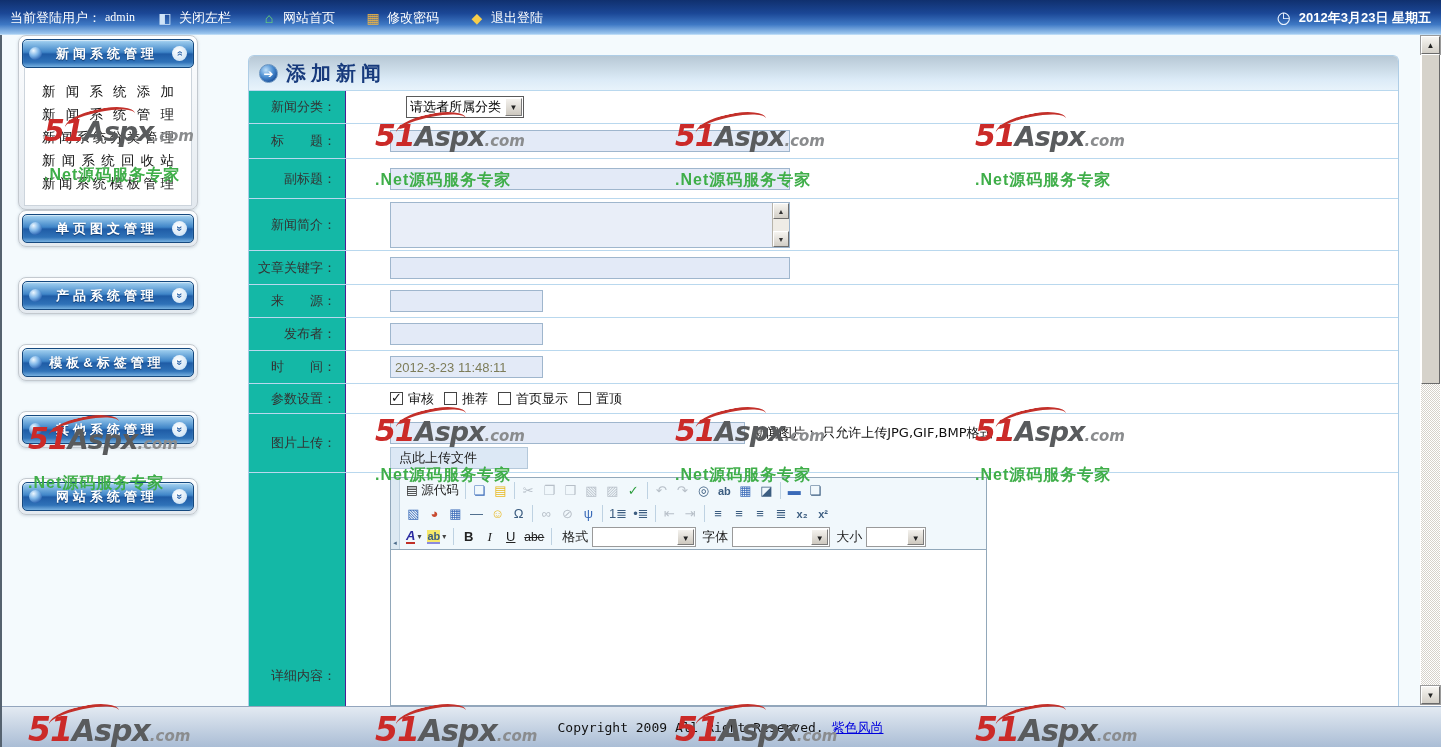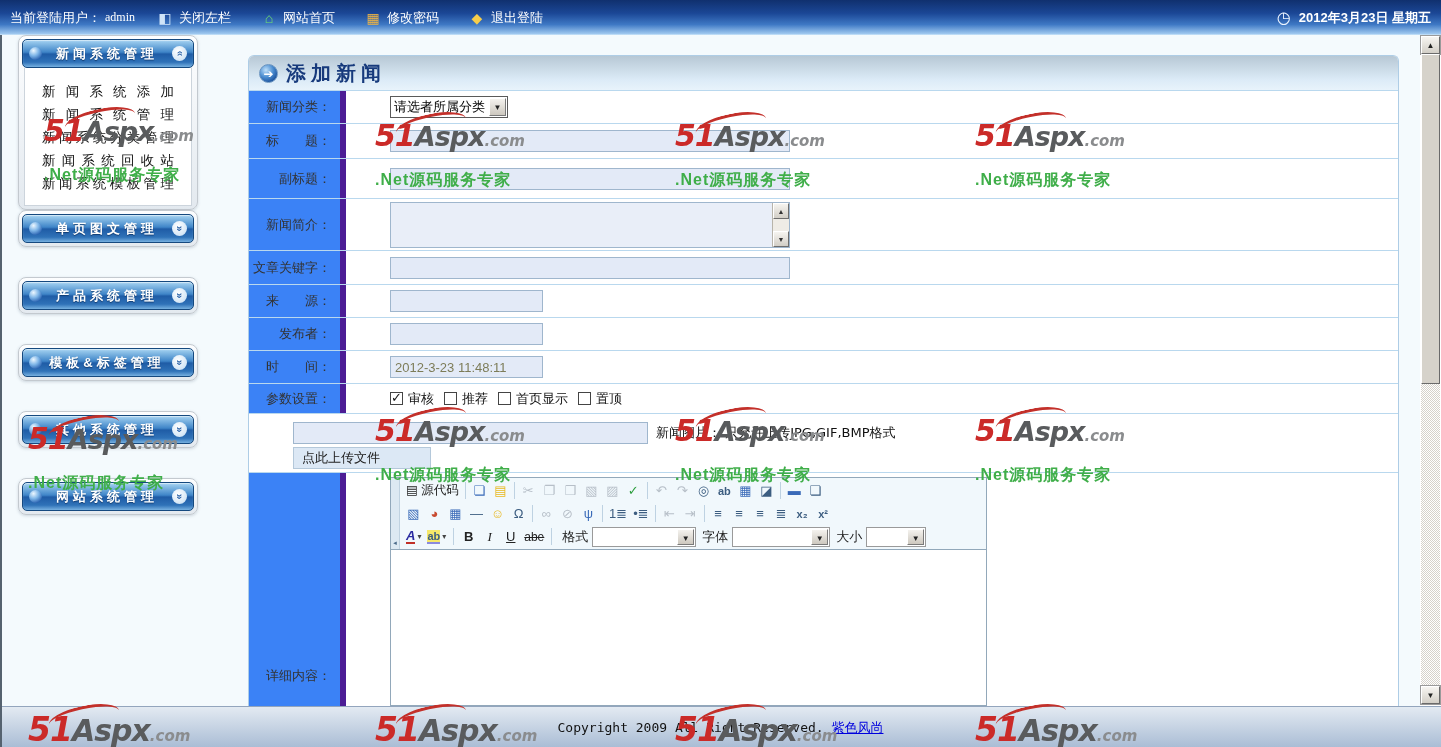--- a/index.html
+++ b/index.html
@@ -83,42 +83,42 @@
   .hd-ic{
     width:19px; height:19px; border-radius:50%;
     background:radial-gradient(circle at 35% 30%, #bfe0fa, #4a8cd0 45%, #1a4f9a 80%);
     color:#fff; font-size:12px; font-weight:bold; text-align:center; line-height:19px;
     border:1px solid #6a94c0;
   }
   .hd-title{ color:#173a7c; font-size:20px; font-weight:bold; letter-spacing:5px; }
 
   .frow{ display:flex; border-bottom:1px solid #b9d8ee; background:#fff; }
   .flabel{
-    width:97px; flex:0 0 97px; background:#3b82f6; border-right:6px solid #4c1d95;
+    width:97px; flex:0 0 97px; background:#14b8a6; border-right:1px solid #4c1d95;
     display:flex; align-items:center; justify-content:flex-end; padding-right:9px;
     color:#333; font-size:13px; white-space:nowrap;
   }
   .fctl{ flex:1; display:flex; align-items:center; padding-left:44px; }
   .r-cat{ height:33px; } .r-title{ height:35px; } .r-sub{ height:40px; }
   .r-intro{ height:52px; } .r-key{ height:34px; } .r-src{ height:33px; }
   .r-pub{ height:33px; } .r-time{ height:33px; } .r-par{ height:30px; } .r-upl{ height:59px; }
   .r-det{ height:234px; border-bottom:none; }
   .r-det .flabel{ align-items:flex-end; padding-bottom:22px; }
   .r-det .fctl{ align-items:flex-start; padding-top:4px; }
 
   .inp{
     height:22px; background:#e3eaf7; border:1px solid #9fb6cd; font-size:13px;
     font-family:"Liberation Sans",sans-serif; padding:0 4px; color:#7d7c58; outline:none;
   }
   .w400{ width:400px; } .w153{ width:153px; } .w355{ width:355px; }
 
   
   .csel{
     width:118px; height:22px; background:#fff; border:1px solid #5a5a5a;
-    display:flex; align-items:center; cursor:pointer;
+    display:flex; align-items:center; cursor:pointer;margin-left:16px;
   }
   .csel .val{ flex:1; font-size:13px; color:#000; padding:0 3px; white-space:nowrap; overflow:hidden; }
   .selbtn{
     width:17px; height:18px; margin-right:1px; flex:0 0 17px; font-style:normal;
     background:linear-gradient(#f4f2ee,#cdc8bf); border:1px solid; border-color:#fff #7a7a7a #7a7a7a #fff;
     font-size:8px; color:#222; text-align:center; line-height:17px;
   }
 
   
   .txta{ position:relative; width:400px; height:46px; background:#e9eef8; border:1px solid #9fb6cd; }
@@ -390,20 +390,21 @@
           <span>首页显示</span>
         </label>
         <label class="cb">
           <span class="cbbox"></span>
           <span>置顶</span>
         </label>
     </div>
   </div>
 
   <div class="frow r-upl">
+    <div class="flabel">图片上传：</div>
     <div class="fctl">
       <div class="upl-wrap">
         <div class="upl-line1">
           <input class="inp w355" type="text" style="">
           <span class="upl-note">新闻图片： 只允许上传JPG,GIF,BMP格式</span>
         </div>
         <div class="upl-btn">点此上传文件</div>
       </div>
     </div>
   </div>

